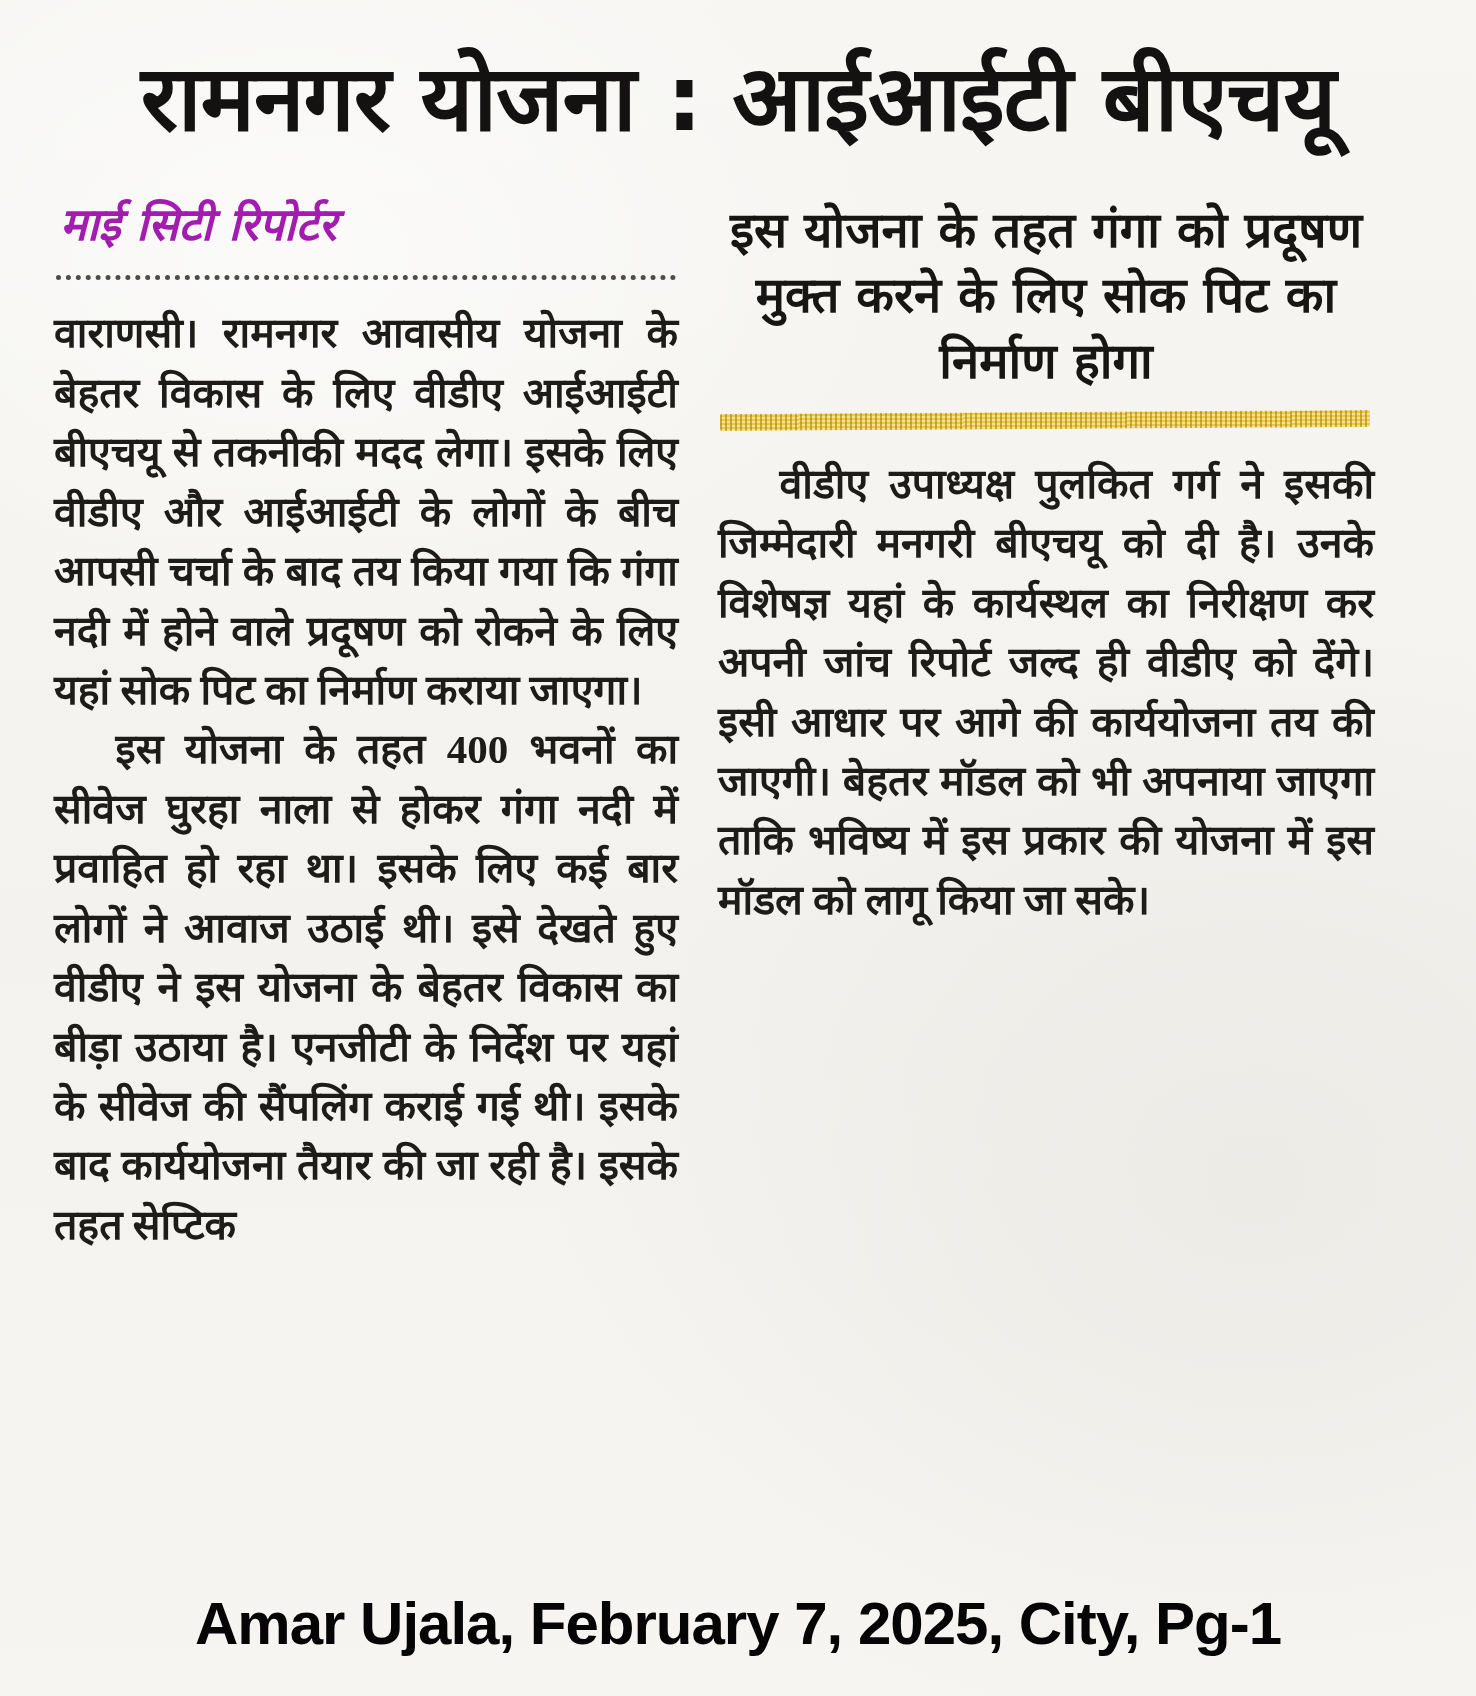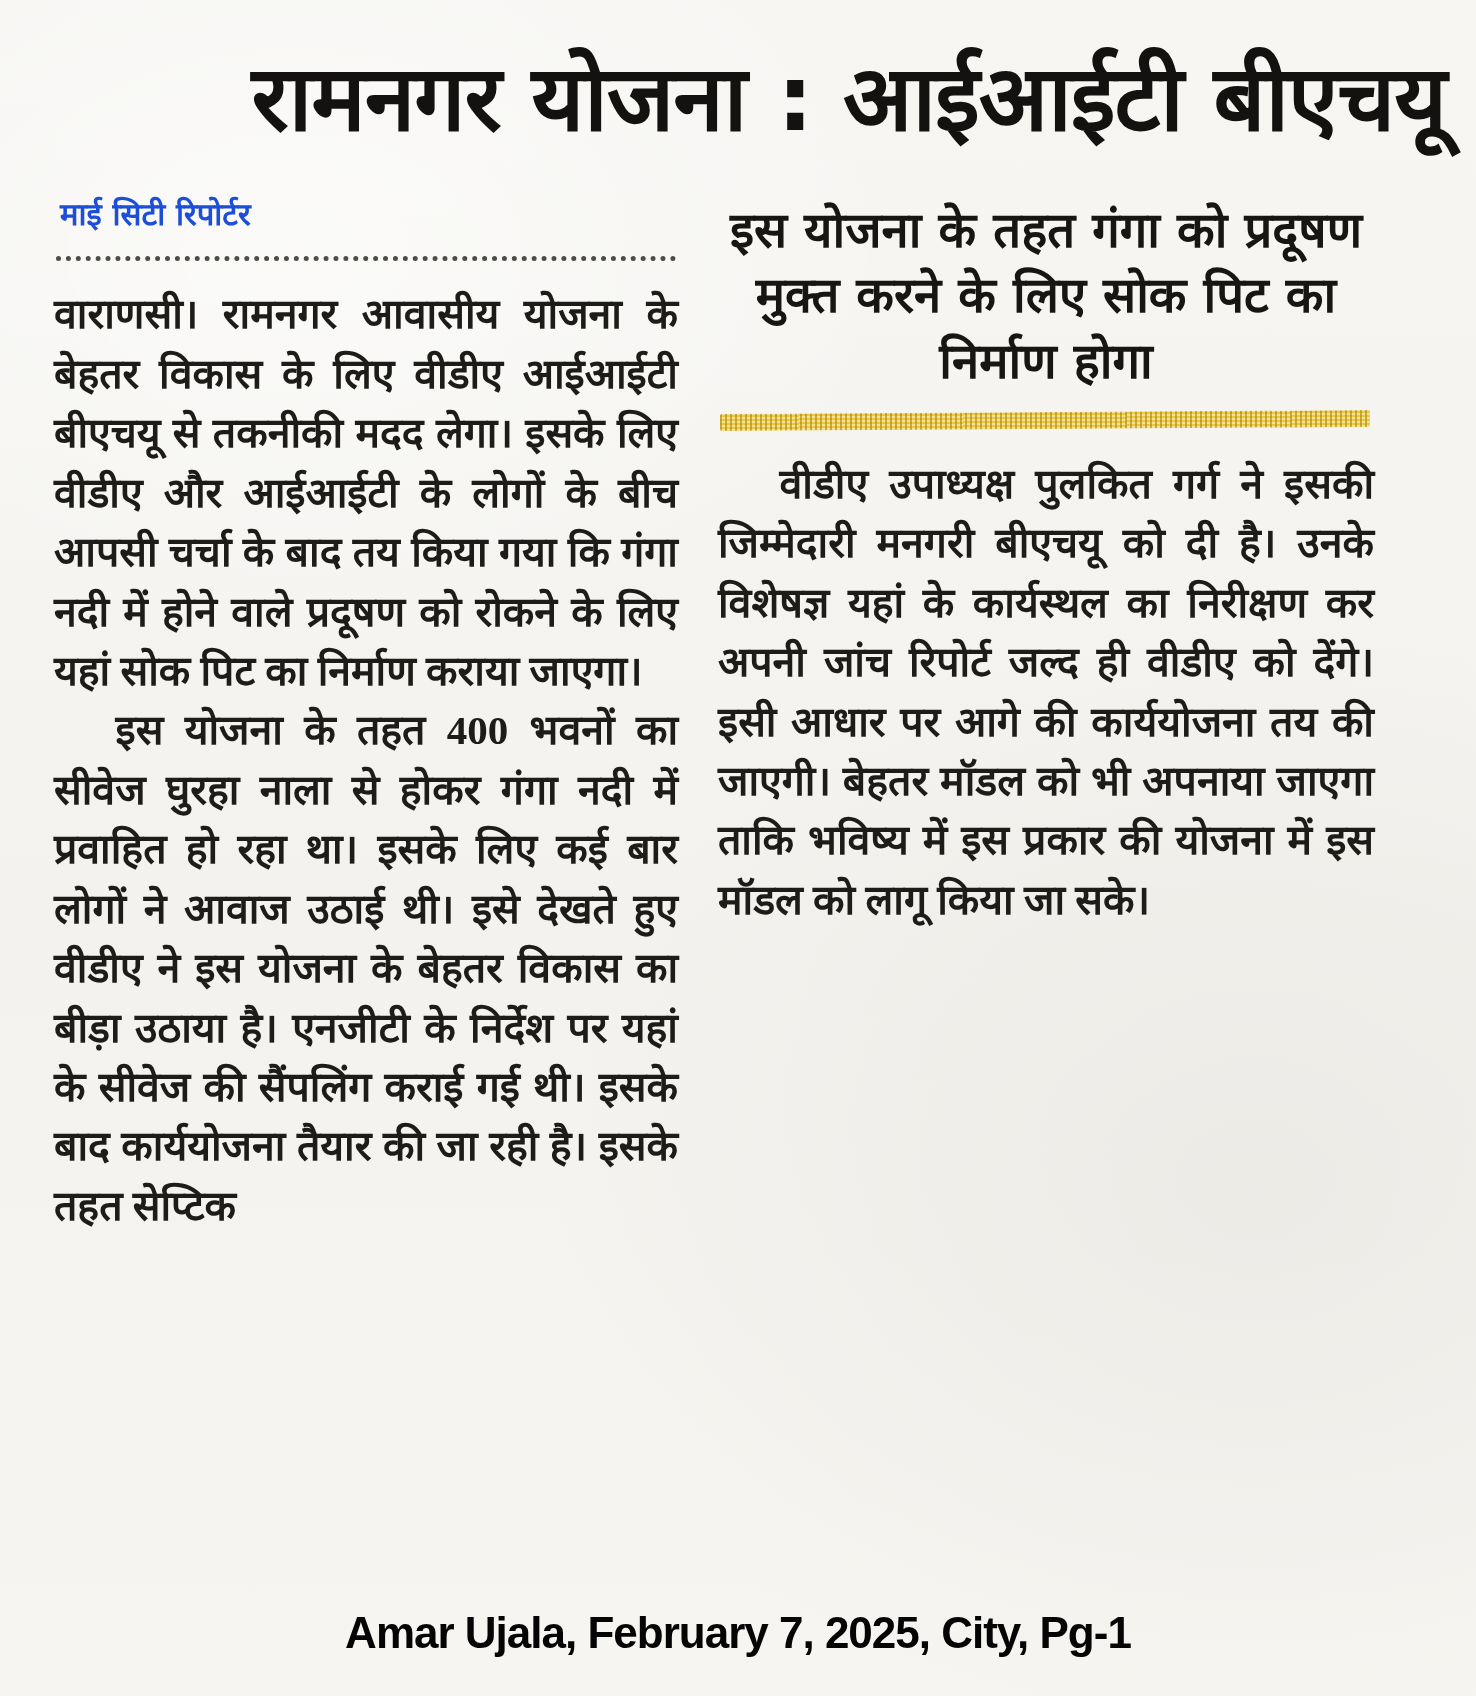--- a/index.html
+++ b/index.html
@@ -12,42 +12,43 @@
     background-image:
       radial-gradient(ellipse 900px 600px at 20% 15%, rgba(255,255,255,0.55), rgba(255,255,255,0) 70%),
       radial-gradient(ellipse 1000px 800px at 85% 70%, rgba(220,219,214,0.35), rgba(220,219,214,0) 70%),
       linear-gradient(180deg, #f7f6f3 0%, #f3f2ee 55%, #f6f5f1 100%);
     font-family: "DejaVu Sans", sans-serif;
     color: #1b1a17;
   }
 
   .headline {
     padding: 30px 30px 0 30px;
-    text-align: right;
+    text-align: center;
     font-weight: bold;
     color: #131210;
     font-size: 91px;
     line-height: 1.52;
     letter-spacing: -1px;
   }
 
   .content {
     display: flex;
     gap: 40px;
     padding: 14px 52px 0 54px;
     box-sizing: border-box;
   }
   .col-left  { width: 624px; flex: none; }
   .col-right { width: 656px; flex: none; }
 
   .byline {
-    font-size: 31px;
+    font-size: 45px;
     font-weight: bold;
-    color: #1d4ed8;
+    color: #a21caf;
     margin: 10px 0 0 6px;
+    font-style: italic;
   }
   .dotted-rule {
     height: 0;
     border-bottom: 5px dotted #4e4c46;
     margin: 22px 2px 24px 2px;
   }
 
   .body-text {
     font-size: 41px;
     line-height: 1.45;
@@ -80,21 +81,21 @@
   }
 
   .caption {
     position: absolute;
     left: 0;
     bottom: 38px;
     width: 100%;
     text-align: center;
     font-family: "Liberation Sans", sans-serif;
     font-weight: bold;
-    font-size: 44px;
+    font-size: 60px;
     letter-spacing: -1px;
     color: #050505;
   }
 </style>
 </head>
 <body>
 
 <div class="headline">
   <div>रामनगर योजना : आईआईटी बीएचयू</div>
 </div>

